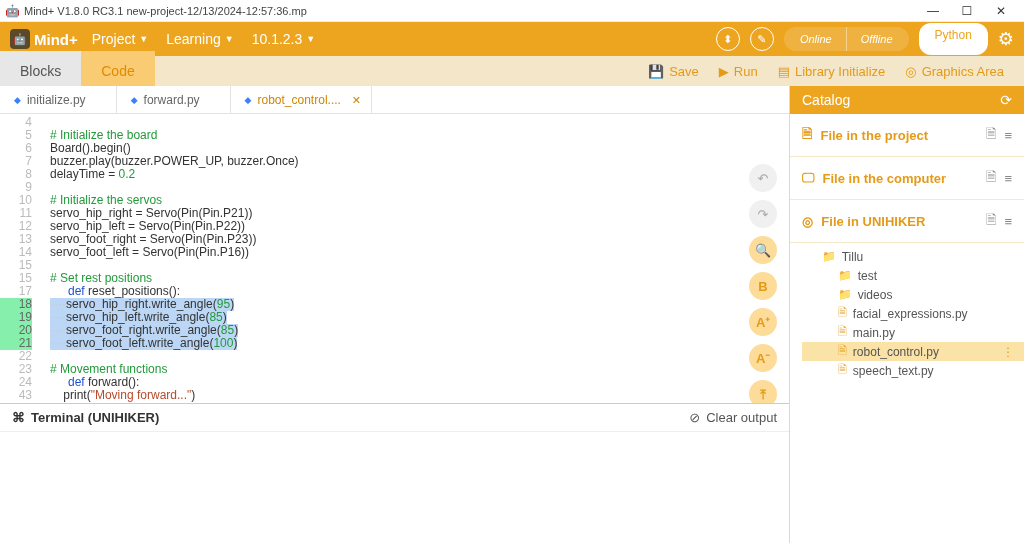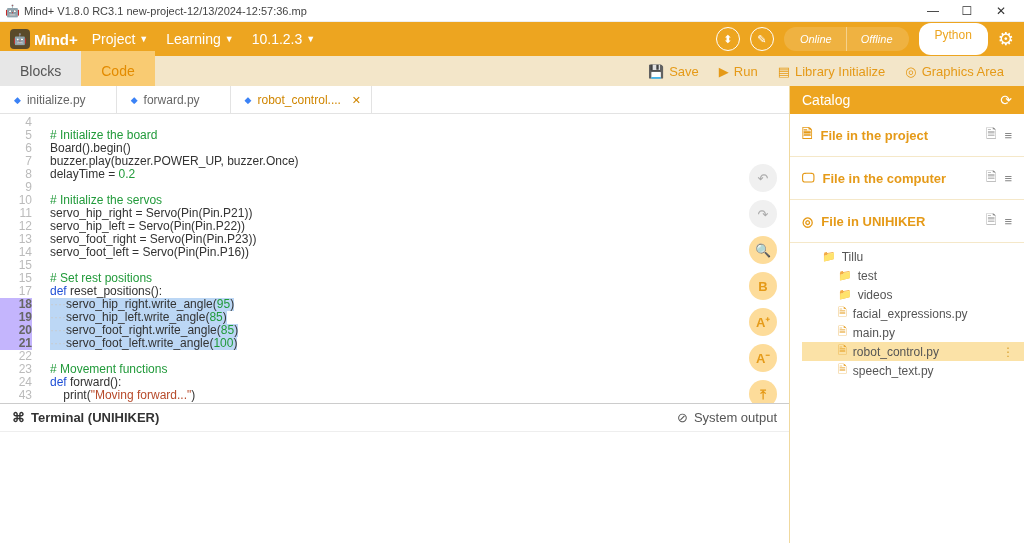--- a/index.html
+++ b/index.html
@@ -35,23 +35,23 @@
   .tabs { height:28px; display:flex; border-bottom:1px solid #e3e3e3; background:#fff; }
   .tab { padding:0 30px 0 14px; display:flex; align-items:center; gap:6px; border-right:1px solid #e3e3e3; font-size:12px; color:#666; position:relative; height:28px;}
   .tab .diamond { color:#3b82f6; font-size:9px;}
   .tab.active { color:#d08600; }
   .tab .close { position:absolute; right:10px; color:#d08600; font-size:11px;}
   .code-area { flex:1; display:flex; font-family:Consolas,monospace; font-size:12px; line-height:13px; position:relative; overflow:hidden; padding-top:2px;}
   .gutter { width:40px; text-align:right; color:#bbb; padding-right:8px; }
   .gutter div { height:13px; }
   .code-lines { flex:1; white-space:pre; color:#333; }
   .code-lines div { height:13px; }
-  .cm-comment{color:#219a3a;} .cm-kw{color:#1f4fd6;} .cm-num{color:#219a3a;} .cm-str{color:#b74a2a;}
+  .cm-comment{color:#219a3a;} .cm-kw{color:#1f4fd6;margin-left:18px;} .cm-num{color:#219a3a;} .cm-str{color:#b74a2a;}
   .hl{ background:#bcd7f5; display:inline-block; }
-  .hl-gutter{ background:#c4b5fd; color:#666;font-weight:bold; }
+  .hl-gutter{ background:#86efac; color:#666; }
   .side-toolbar { position:absolute; right:12px; top:50px; display:flex; flex-direction:column; gap:8px;}
   .circ-btn { width:28px; height:28px; border-radius:50%; background:#f0f0f0; color:#aaa; display:flex; align-items:center; justify-content:center; font-size:13px;}
   .circ-btn.accent{ background:#fddc9a; color:#e59a18; font-weight:bold;}
   .terminal { height:140px; border-top:1px solid #ccc; background:#fff; display:flex; flex-direction:column; }
   .term-head { height:28px; display:flex; align-items:center; padding:0 12px; border-bottom:1px solid #eee;}
   .term-head .title{ font-weight:bold; font-size:13px; color:#333; display:flex; align-items:center; gap:6px;}
   .term-head .spacer{flex:1;}
   .term-head .clear{ color:#555; font-size:13px; display:flex; align-items:center; gap:6px;}
   .term-body{ flex:1; padding:10px 14px; font-family:Consolas,monospace; font-size:12px; color:#9a9a9a;}
   .cursor{ display:inline-block; width:7px; height:2px; background:#9a9a9a; vertical-align:baseline;}
@@ -188,21 +188,21 @@
 
     <div class="terminal">
       <div class="term-head">
         <span class="title">
             <span>⌘</span>
             <span>Terminal (UNIHIKER)</span>
           </span>
         <span class="spacer"></span>
         <span class="clear">
             <span>⊘</span>
-            <span>System output</span>
+            <span>Clear output</span>
           </span>
       </div>
     </div>
   </div>
 
   <div class="sidebar">
     <div class="cat-head">
       <span>Catalog</span>
       <span class="spacer"></span>
       <span class="ref">⟳</span>

